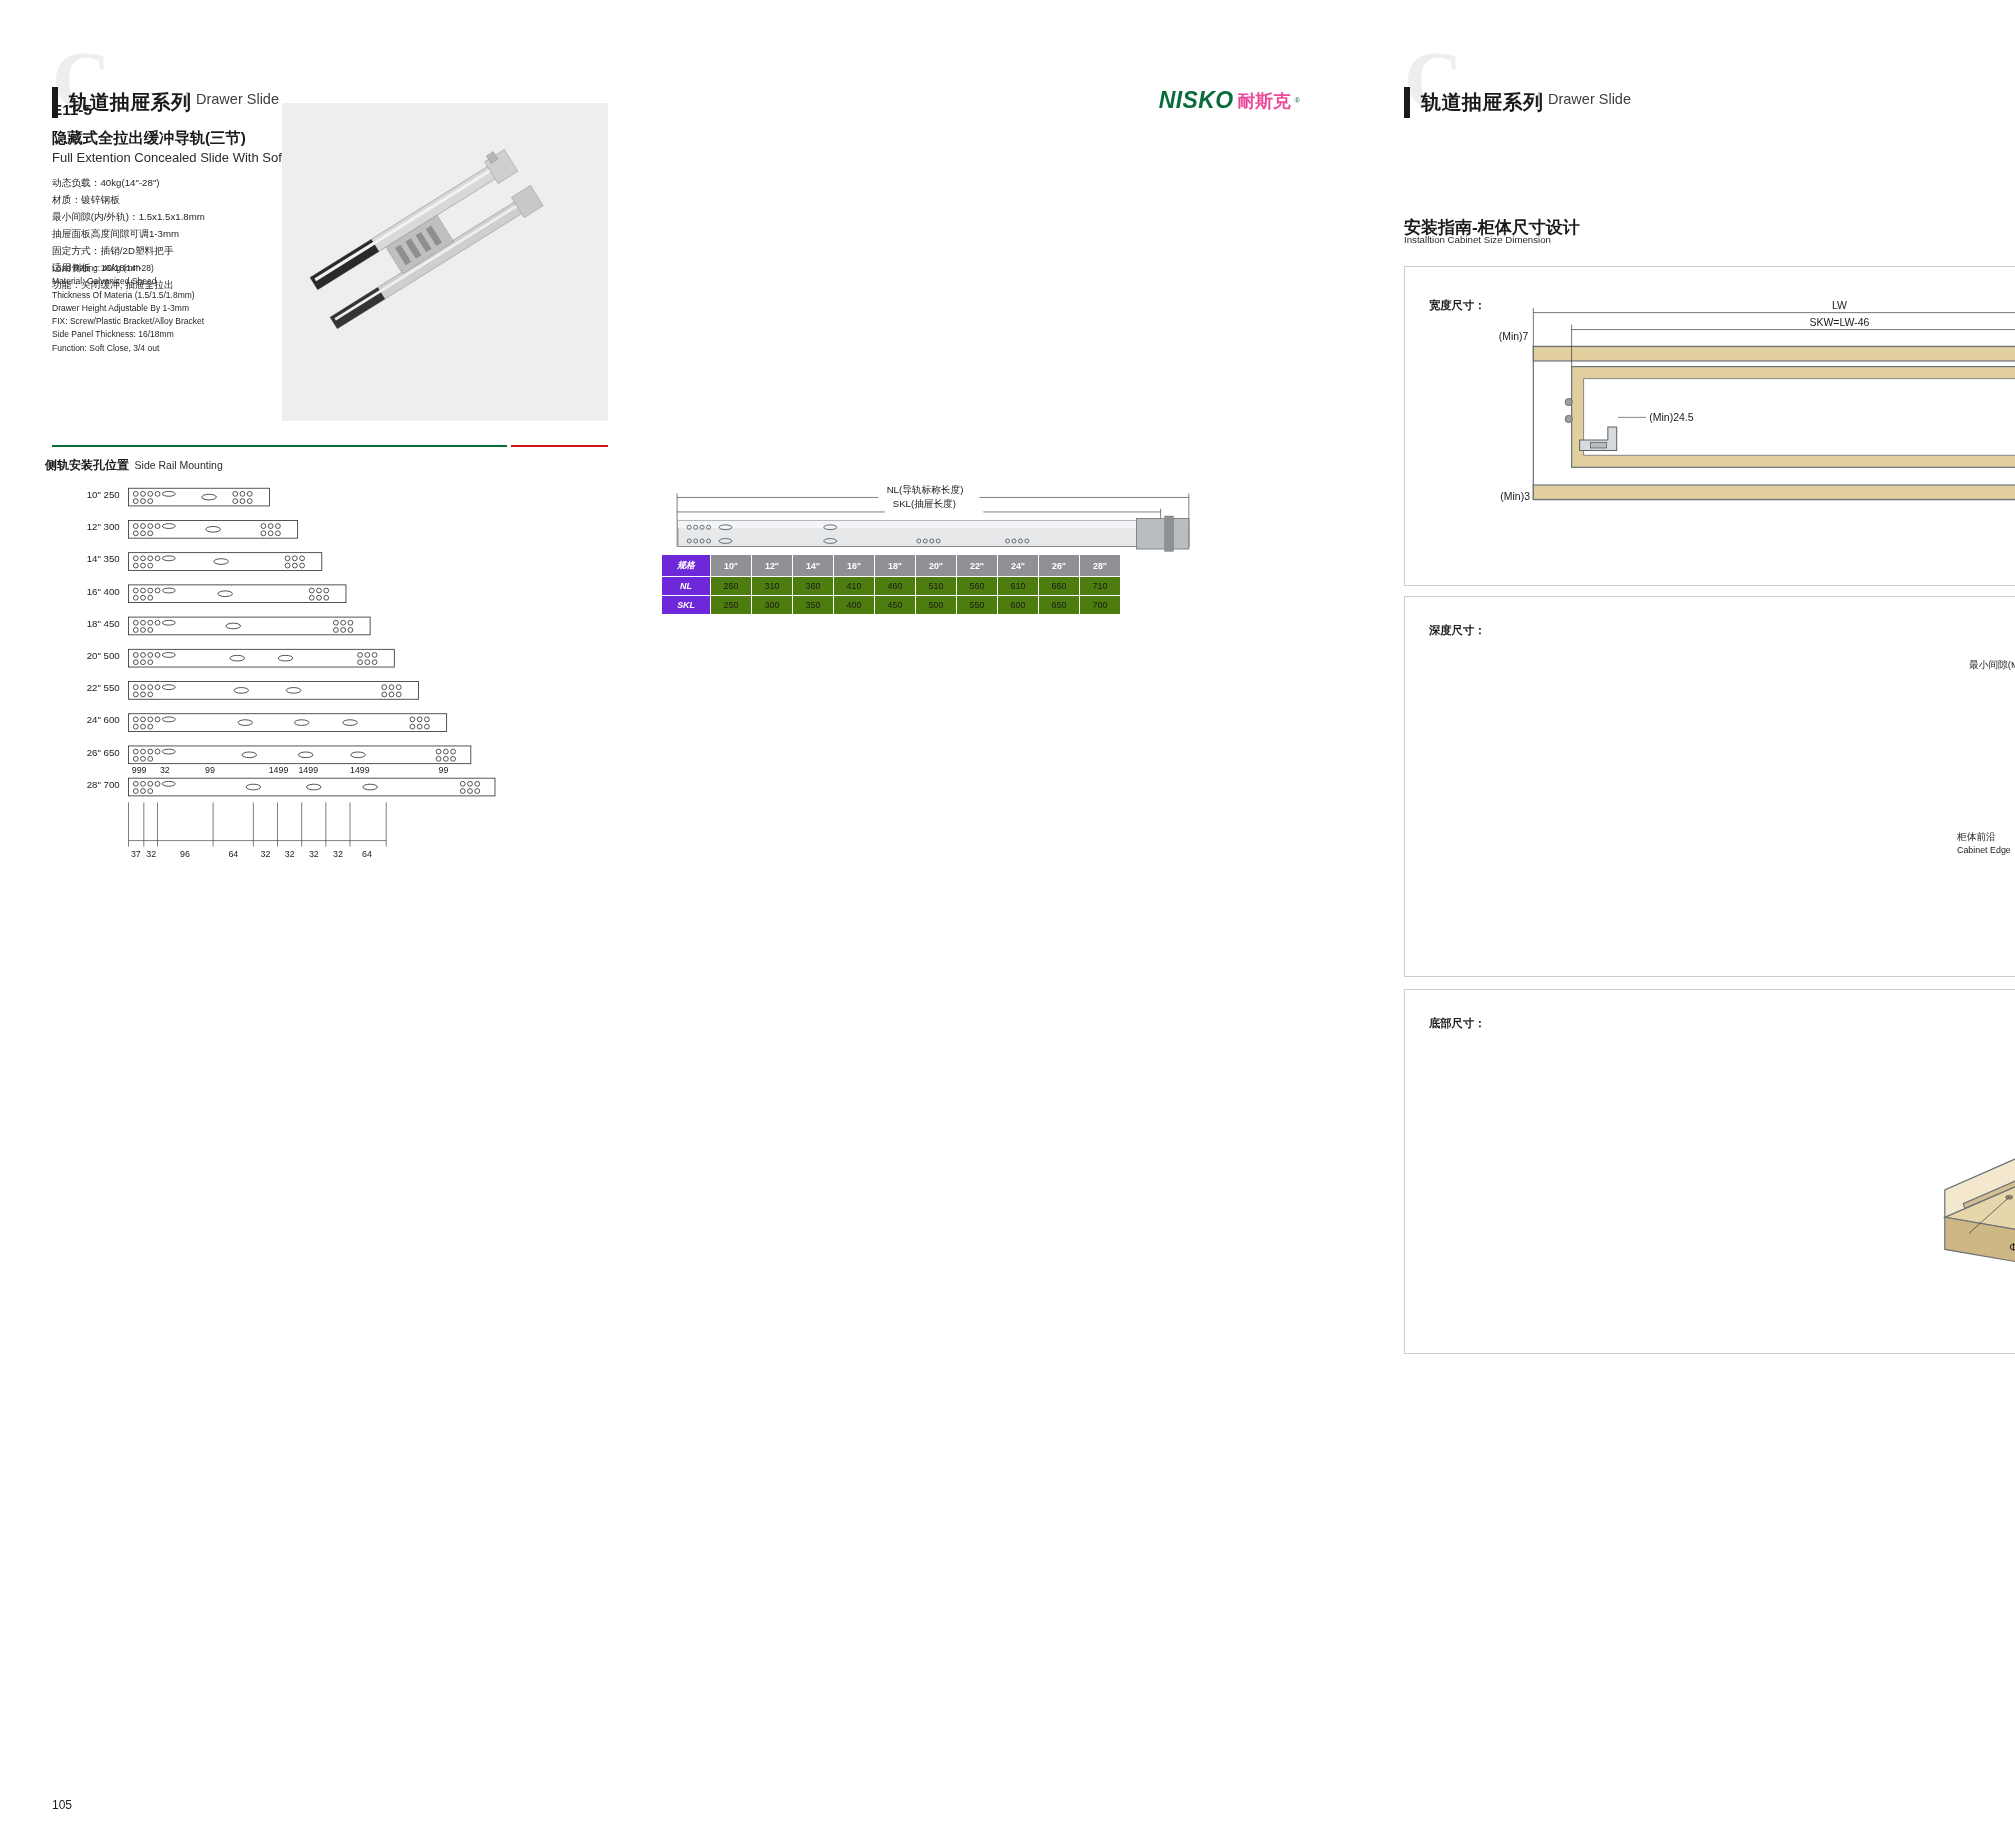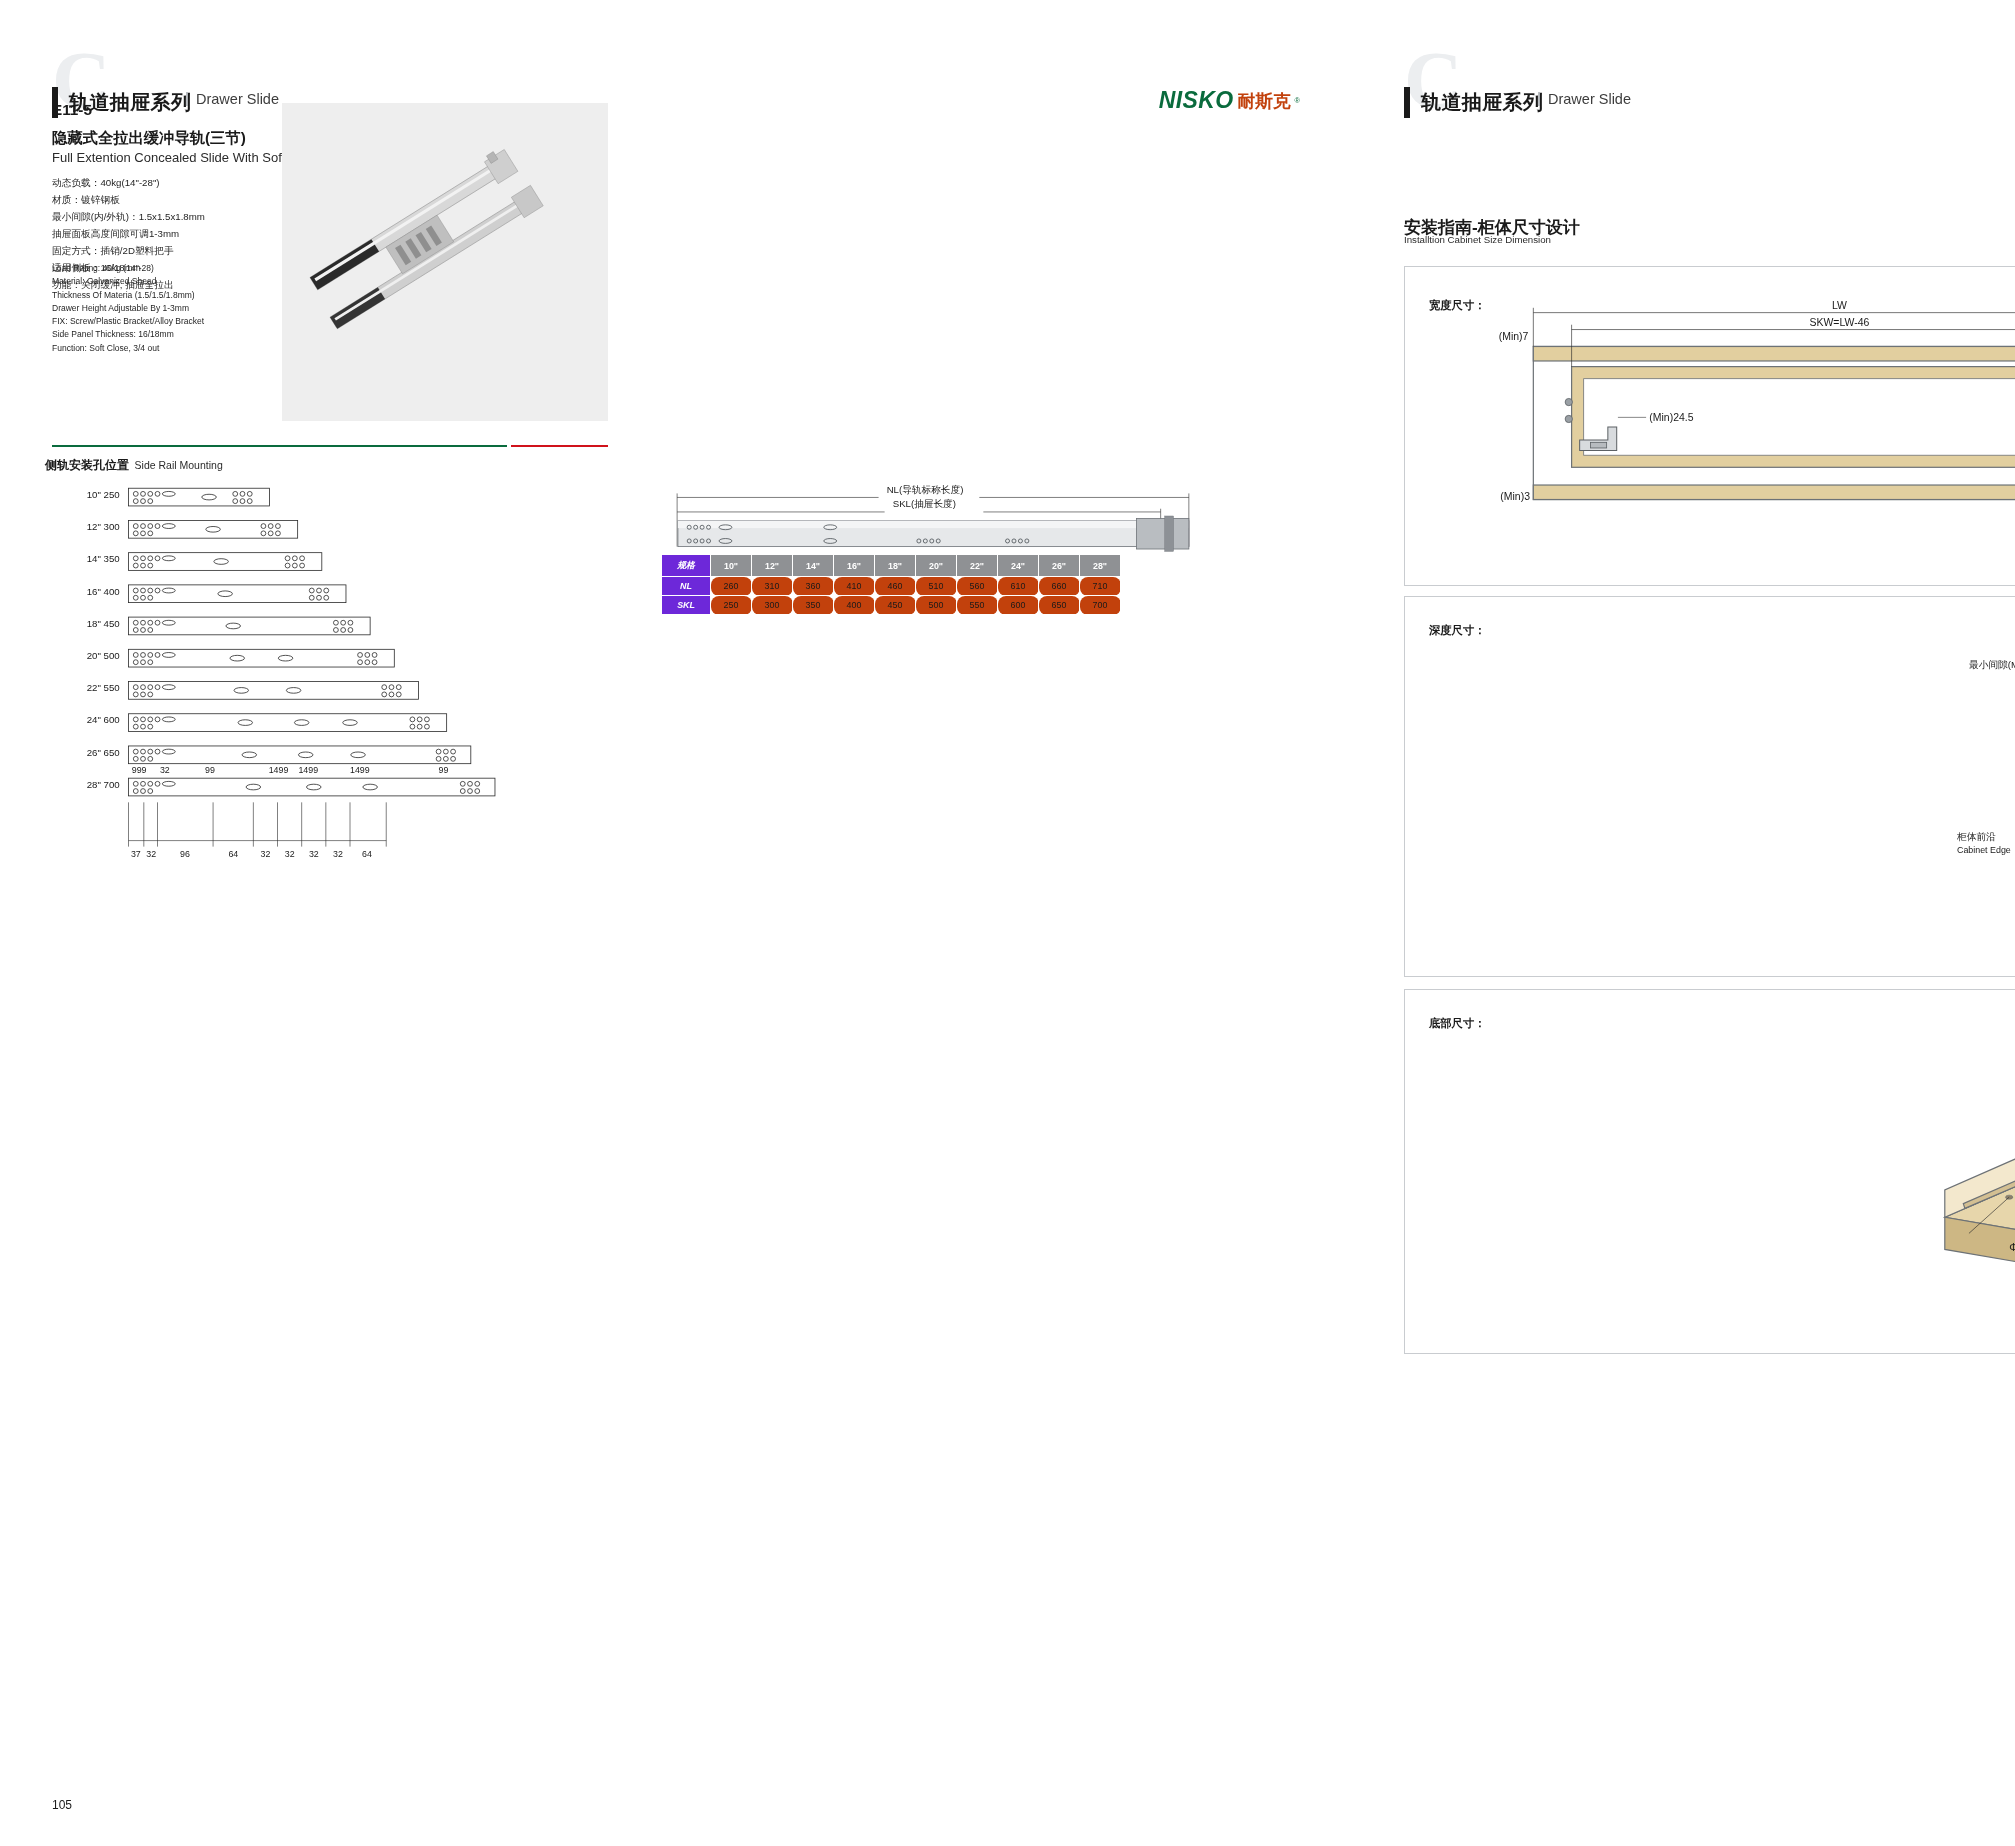--- a/index.html
+++ b/index.html
@@ -24,21 +24,21 @@
   }
   .hdr .bar { position:absolute; left:0; top:35px; width:5.6px; height:31px; background:#1a1a1a; }
   .hdr .titlecn {
     position:absolute; left:17px; top:37px; font-size:20px; font-weight:700; color:#1a1a1a;
     letter-spacing:0.4px;
   }
   .hdr .sep { position:absolute; left:133px; top:37px; font-size:15.3px; color:#9aa0a6; font-weight:300; }
   .hdr .titleen { position:absolute; left:144px; top:39px; font-size:14.5px; color:#3d3d3d; }
   .hdr .brand { position:absolute; right:0; top:35px; display:flex; align-items:center; gap:4px; }
   .hdr .brand .nisko { font-size:23px; font-weight:700; letter-spacing:0.4px; color:#0a6b3d; font-style:italic; }
-  .hdr .brand .cn { font-size:17.7px; font-weight:700; color:#c2410c; }
+  .hdr .brand .cn { font-size:17.7px; font-weight:700; color:#ec4899; }
   .hdr .brand .reg { font-size:7.3px; vertical-align:super; color:#0a6b3d; }
 
   
   .model-code { position:absolute; left:52px; top:101px; font-size:15.3px; font-weight:700; }
   .model-cn { position:absolute; left:52px; top:128px; font-size:15.3px; font-weight:700; }
   .model-en { position:absolute; left:52px; top:150px; font-size:13px; color:#2b2b2b; }
 
   .spec-cn { position:absolute; left:52px; top:174px; font-size:9.7px; line-height:17px; color:#1f1f1f; }
   .spec-en { position:absolute; left:52px; top:262px; font-size:8.5px; line-height:13.3px; color:#1f1f1f; }
 
@@ -60,21 +60,21 @@
 
   
   .nlskl { position:absolute; left:661px; top:482px; width:548px; height:101px; }
 
   
   .tbl-left { position:absolute; left:661px; top:554px; }
   table.mini { border-collapse:collapse; font-size:8.9px; }
   table.mini td, table.mini th { border:0.8px solid #ffffff; padding:4px 0; text-align:center; width:40px; }
   table.mini .rowhead { background:#6d28d9; color:#fff; font-weight:700; width:48px;font-style:italic; }
   table.mini .hcell { background:#8f9194; color:#fff; font-weight:700; }
-  table.mini .dcell { background:#c2410c; color:#1a1a1a;border-radius:8px; }
+  table.mini .dcell { background:#4d7c0f; color:#1a1a1a; }
   .install-cn { position:absolute; left:1404px; top:104px; font-size:17px; font-weight:700; }
   .install-en { position:absolute; left:1404px; top:121px; font-size:9.7px; color:#2b2b2b; }
 
   .box { position:absolute; border:0.8px solid #c9ccd0; }
   .blk-title { position:absolute; font-size:11.3px; font-weight:700; color:#1a1a1a; }
 
   .pageno { position:absolute; bottom:35px; font-size:12px; color:#1a1a1a; }
   .pageno.l { left:52px; }
 
   svg text { font-family:"Liberation Sans", sans-serif; }

